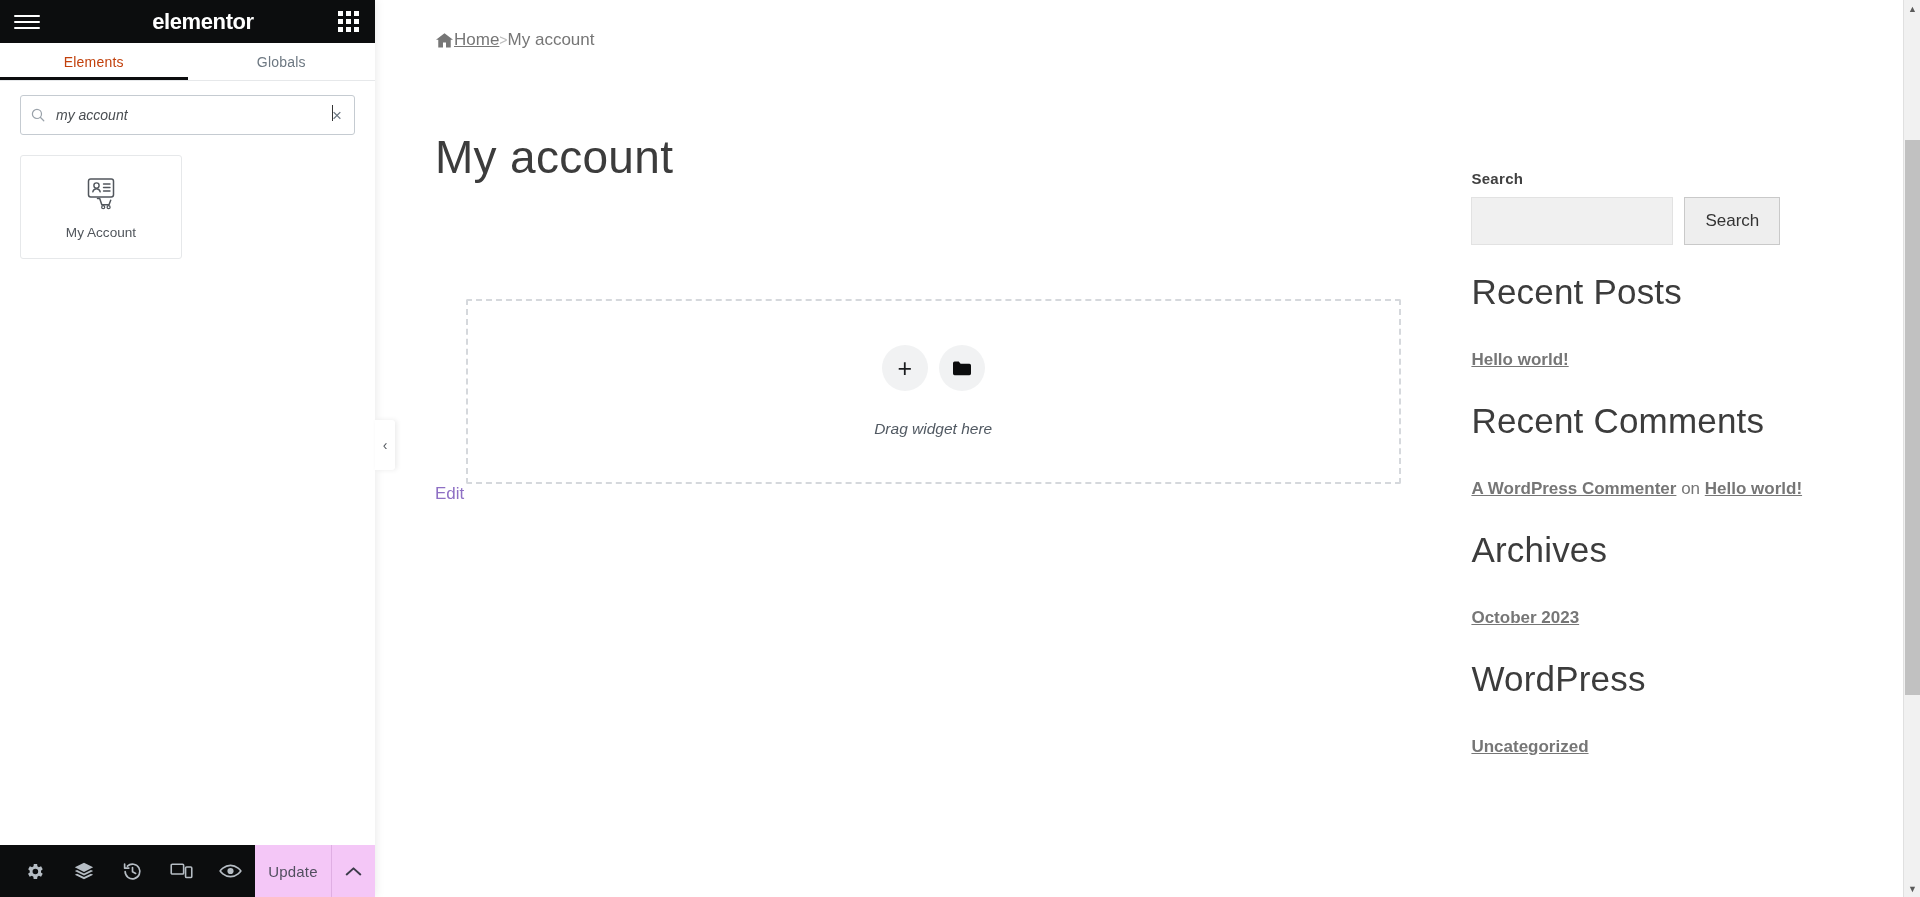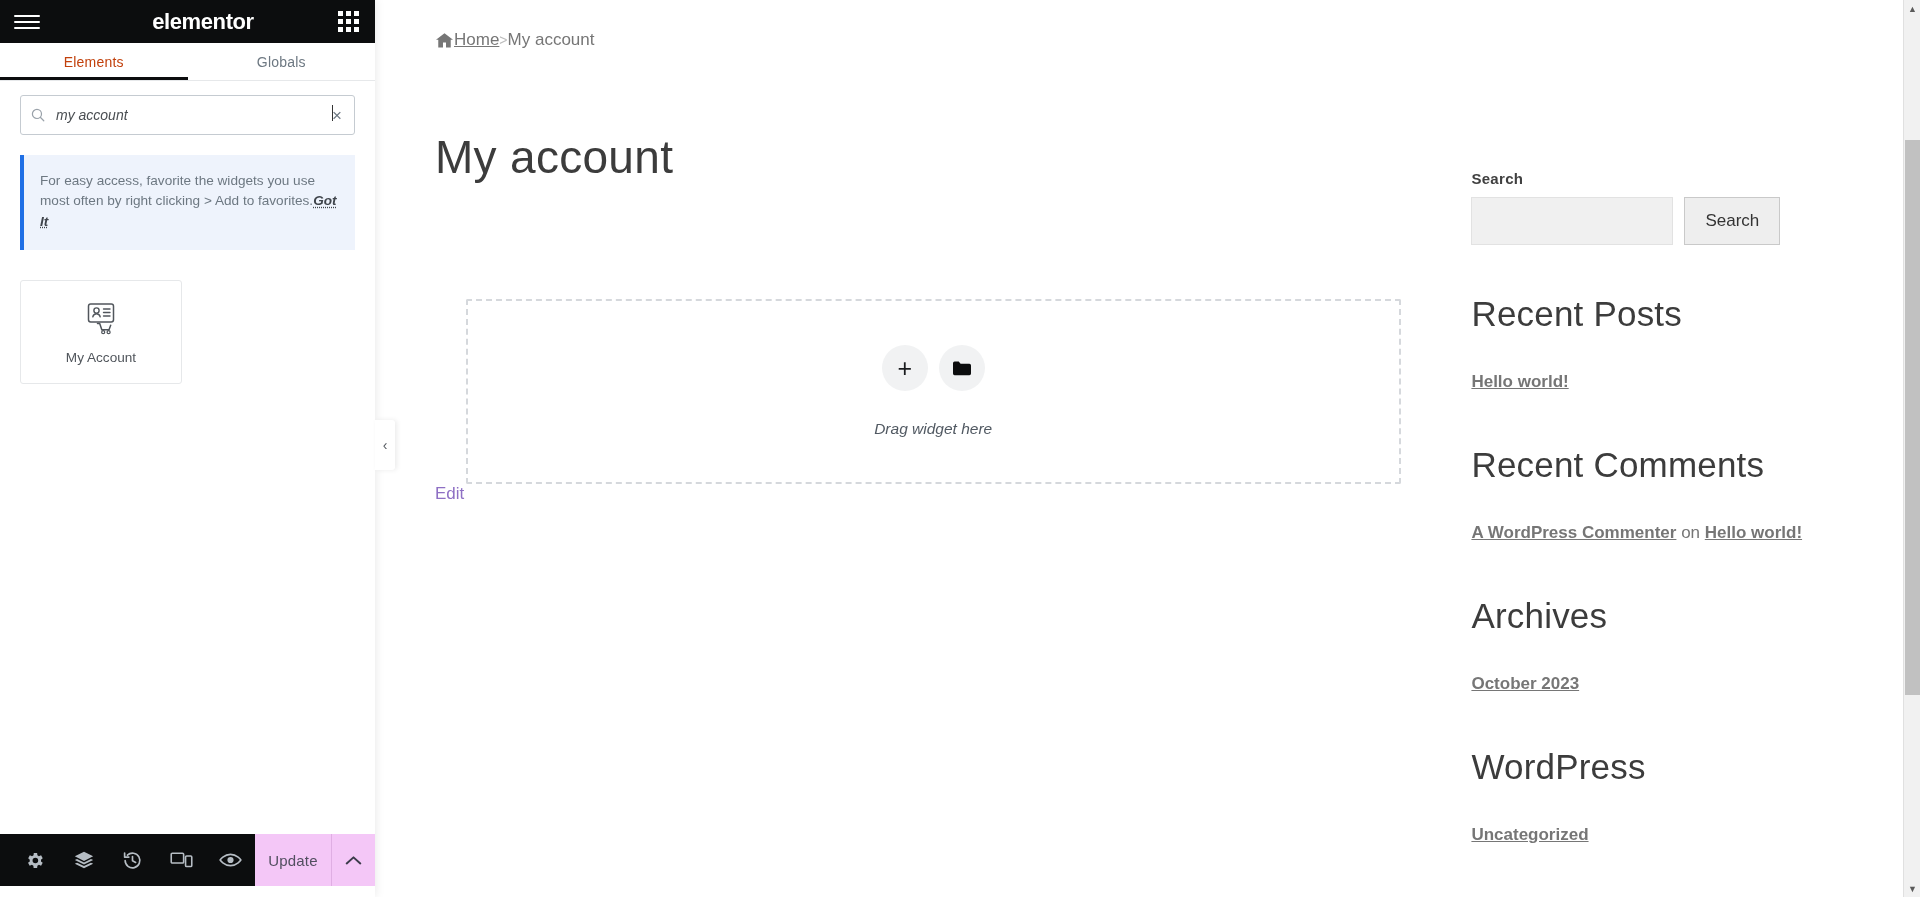--- a/index.html
+++ b/index.html
@@ -136,21 +136,21 @@
   .dz-plus { font-size: 25px; color: #1a1c1e; line-height: 1; font-weight: 300; }
   .dz-label { font-size: 15.5px; color: #515962; font-style: italic; margin-top: 13px; }
 
   .edit-link {
     margin-top: 105px; font-size: 17px;
     color: #8e6fc4; text-decoration: none; cursor: pointer;
   }
 
   
   #wp-sidebar { width: 390px; padding-top: 140px; }
-  .wp-widget { margin-bottom: 49px; }
+  .wp-widget { margin-bottom: 27px; }
   .wp-widget-search-title {
     font-size: 15px; font-weight: bold; color: #404040;
     letter-spacing: .3px; margin-bottom: 10px;
   }
   .search-row { display: flex; align-items: stretch; gap: 11px; }
   .search-field {
     width: 202px; height: 48px; background: #f0f0f0;
     border: 1px solid #e2e2e2;
   }
   .search-btn {
@@ -183,21 +183,21 @@
   #canvas-scrollbar .arrow {
     position: absolute; left: 0; width: 17px; height: 17px;
     display: flex; align-items: center; justify-content: center;
     font-size: 9px; color: #5a5a5a;
   }
   #canvas-scrollbar .arrow.up { top: 0; }
   #canvas-scrollbar .arrow.down { bottom: 0; }
 
   
   #bottom-bar {
-    position: absolute; left: 0; bottom: 11px;
+    position: absolute; left: 0; bottom: 0;
     width: 375px; height: 52px; background: #0c0d0e;
     display: flex; align-items: stretch; z-index: 7;
   }
   #bottom-icons { display: flex; align-items: center; flex: 1; padding-left: 10px; gap: 0; }
   .bb-icon {
     width: 49px; height: 52px; display: flex;
     align-items: center; justify-content: center; cursor: pointer;
   }
   #update-btn {
     width: 90px; background: #f4c7f7; display: flex;
@@ -247,25 +247,20 @@
 
       <div class="search-wrap">
         <svg width="14" height="14" viewBox="0 0 16 16">
           <circle cx="6.8" cy="6.8" r="5.2" fill="none" stroke="#9aa2aa" stroke-width="1.4"></circle>
           <line x1="10.6" y1="10.6" x2="14.6" y2="14.6" stroke="#9aa2aa" stroke-width="1.4" stroke-linecap="round"></line>
         </svg>
         <div class="search-txt">my account</div>
         <div class="search-clear">×</div>
       </div>
 
-      <div class="notice">
-        <p>
-          <span>For easy access, favorite the widgets you use most often by right clicking &gt; Add to favorites.</span><span class="gotit">Got It</span>
-        </p>
-      </div>
 
       <div id="widget-list">
         <div class="widget-card">
           <svg width="42" height="38" viewBox="0 0 42 38">
             <rect x="8.5" y="5" width="25" height="18" rx="2.2" fill="none" stroke="#51565c" stroke-width="1.5"></rect>
             <circle cx="16.5" cy="11.5" r="2.6" fill="none" stroke="#51565c" stroke-width="1.4"></circle>
             <path d="M12.8 17.8c.5-2.1 2-3.1 3.7-3.1s3.2 1 3.7 3.1" fill="none" stroke="#51565c" stroke-width="1.4" stroke-linecap="round"></path>
             <line x1="23.5" y1="10" x2="30" y2="10" stroke="#51565c" stroke-width="1.4" stroke-linecap="round"></line>
             <line x1="23.5" y1="13.5" x2="30" y2="13.5" stroke="#51565c" stroke-width="1.4" stroke-linecap="round"></line>
             <line x1="23.5" y1="17" x2="30" y2="17" stroke="#51565c" stroke-width="1.4" stroke-linecap="round"></line>

